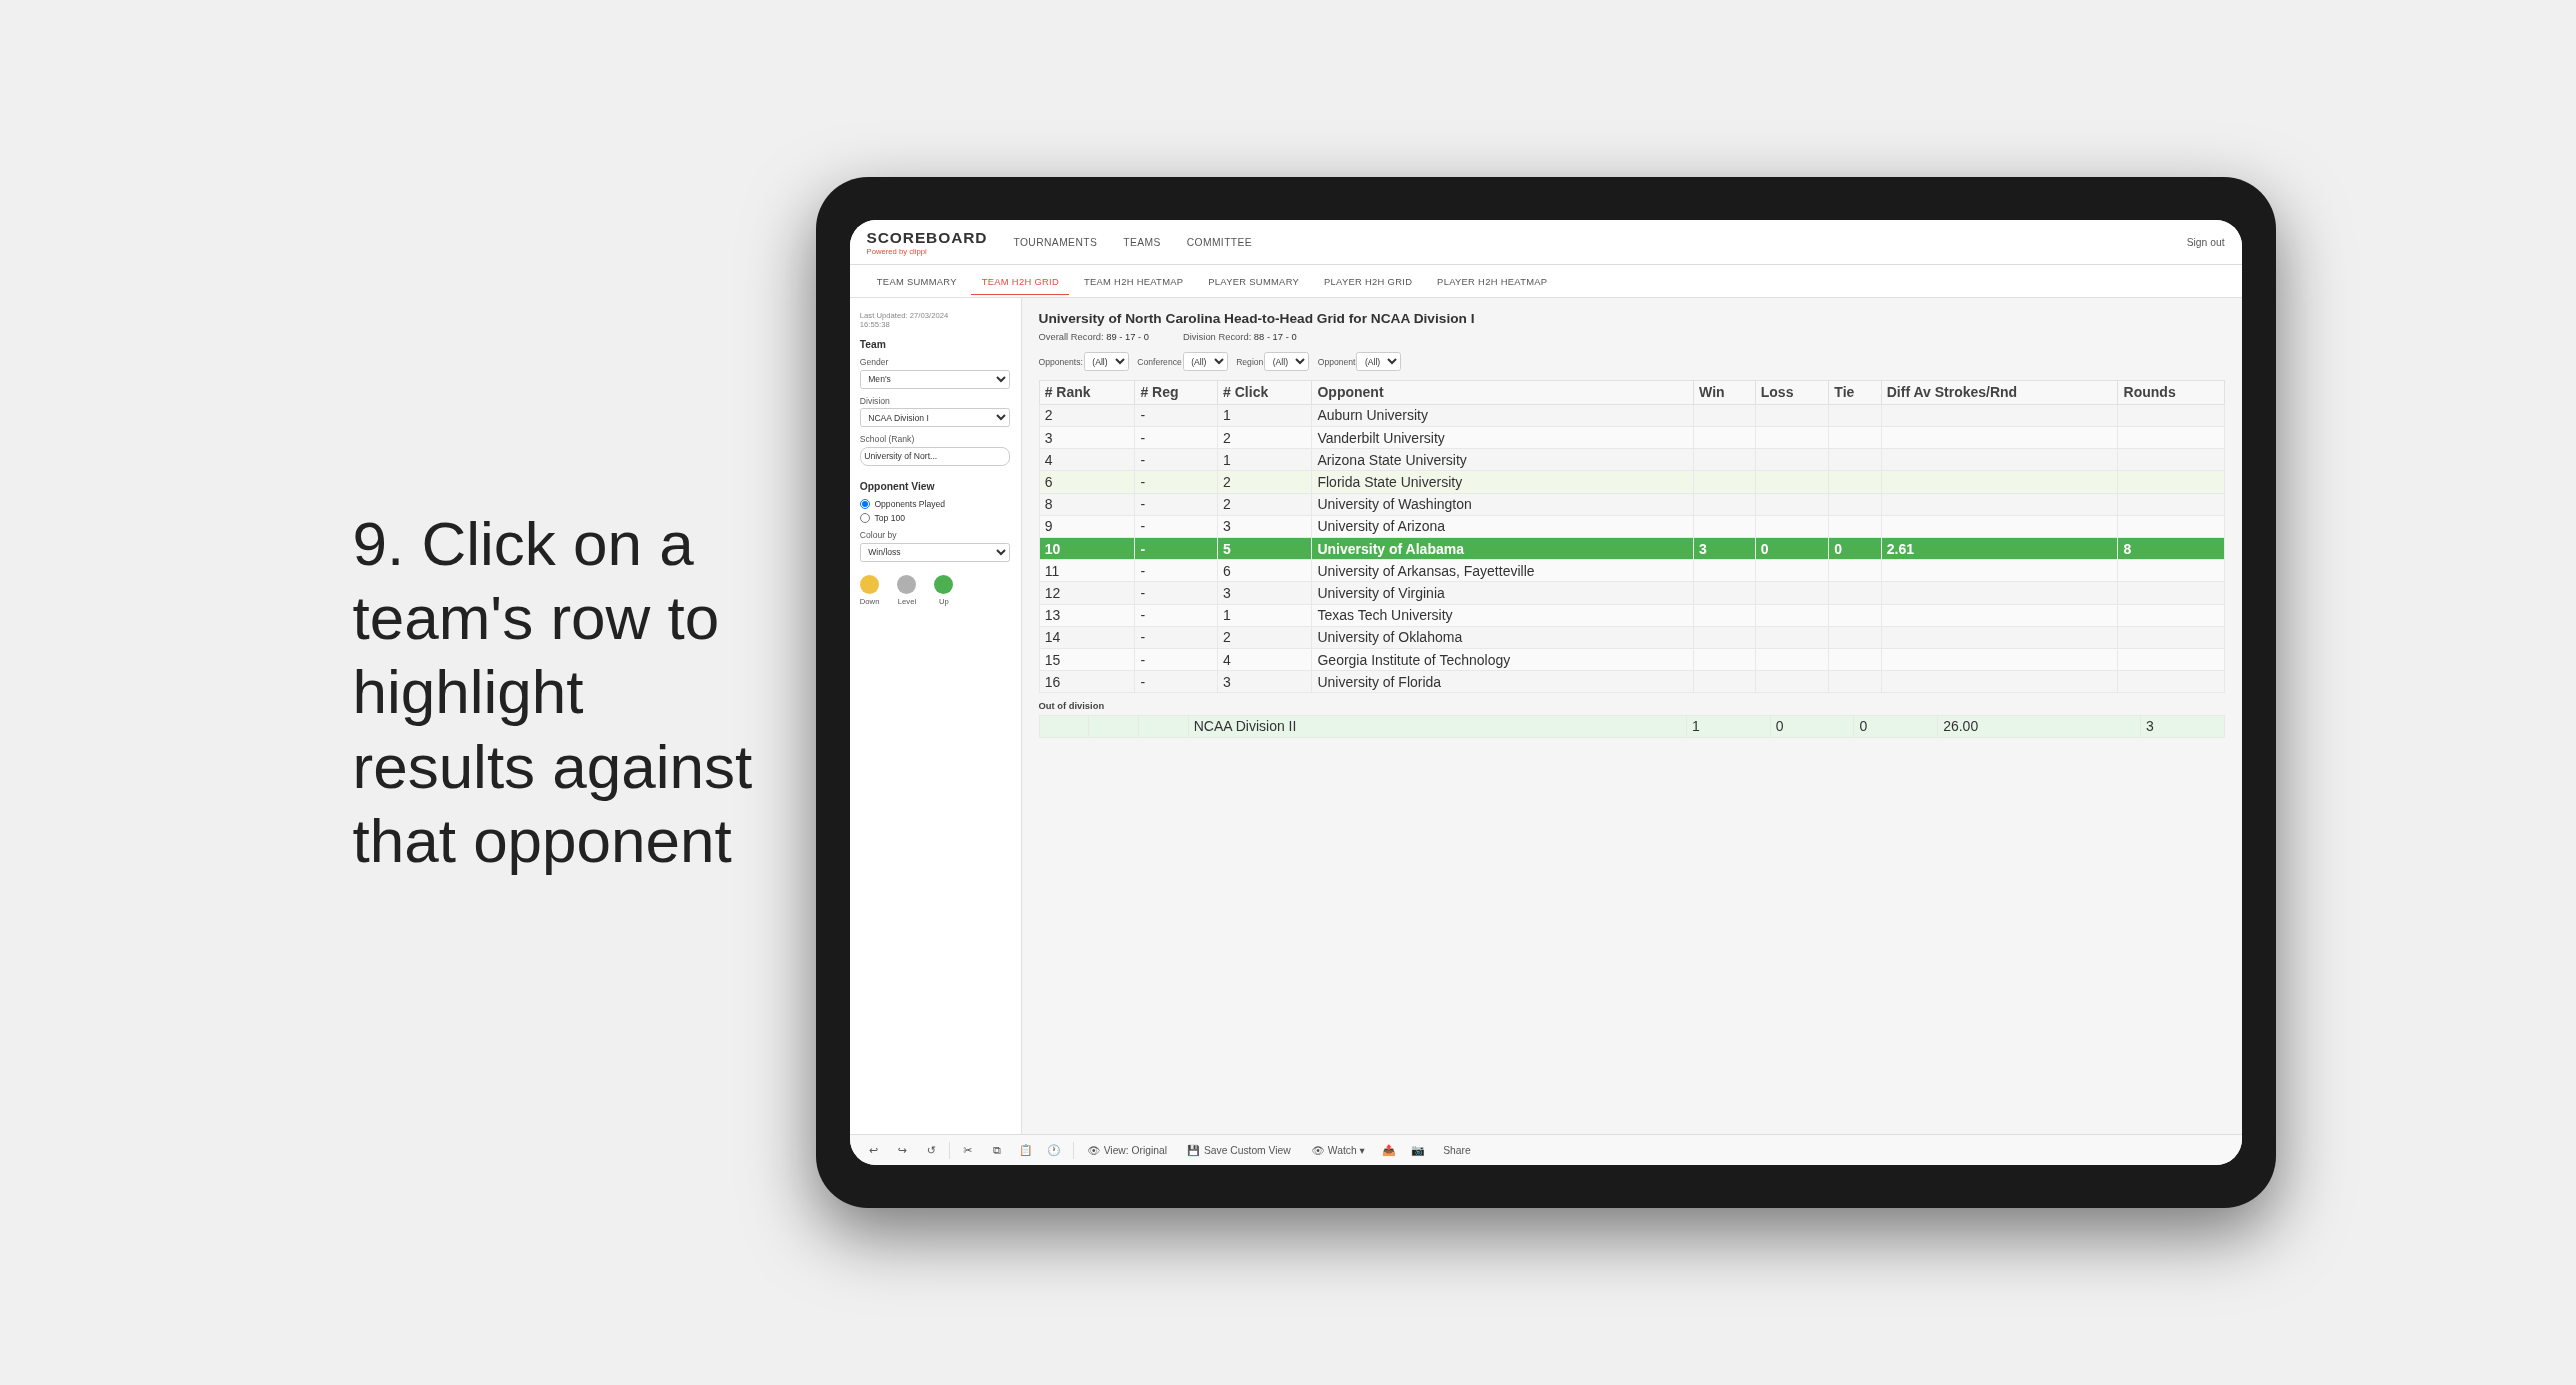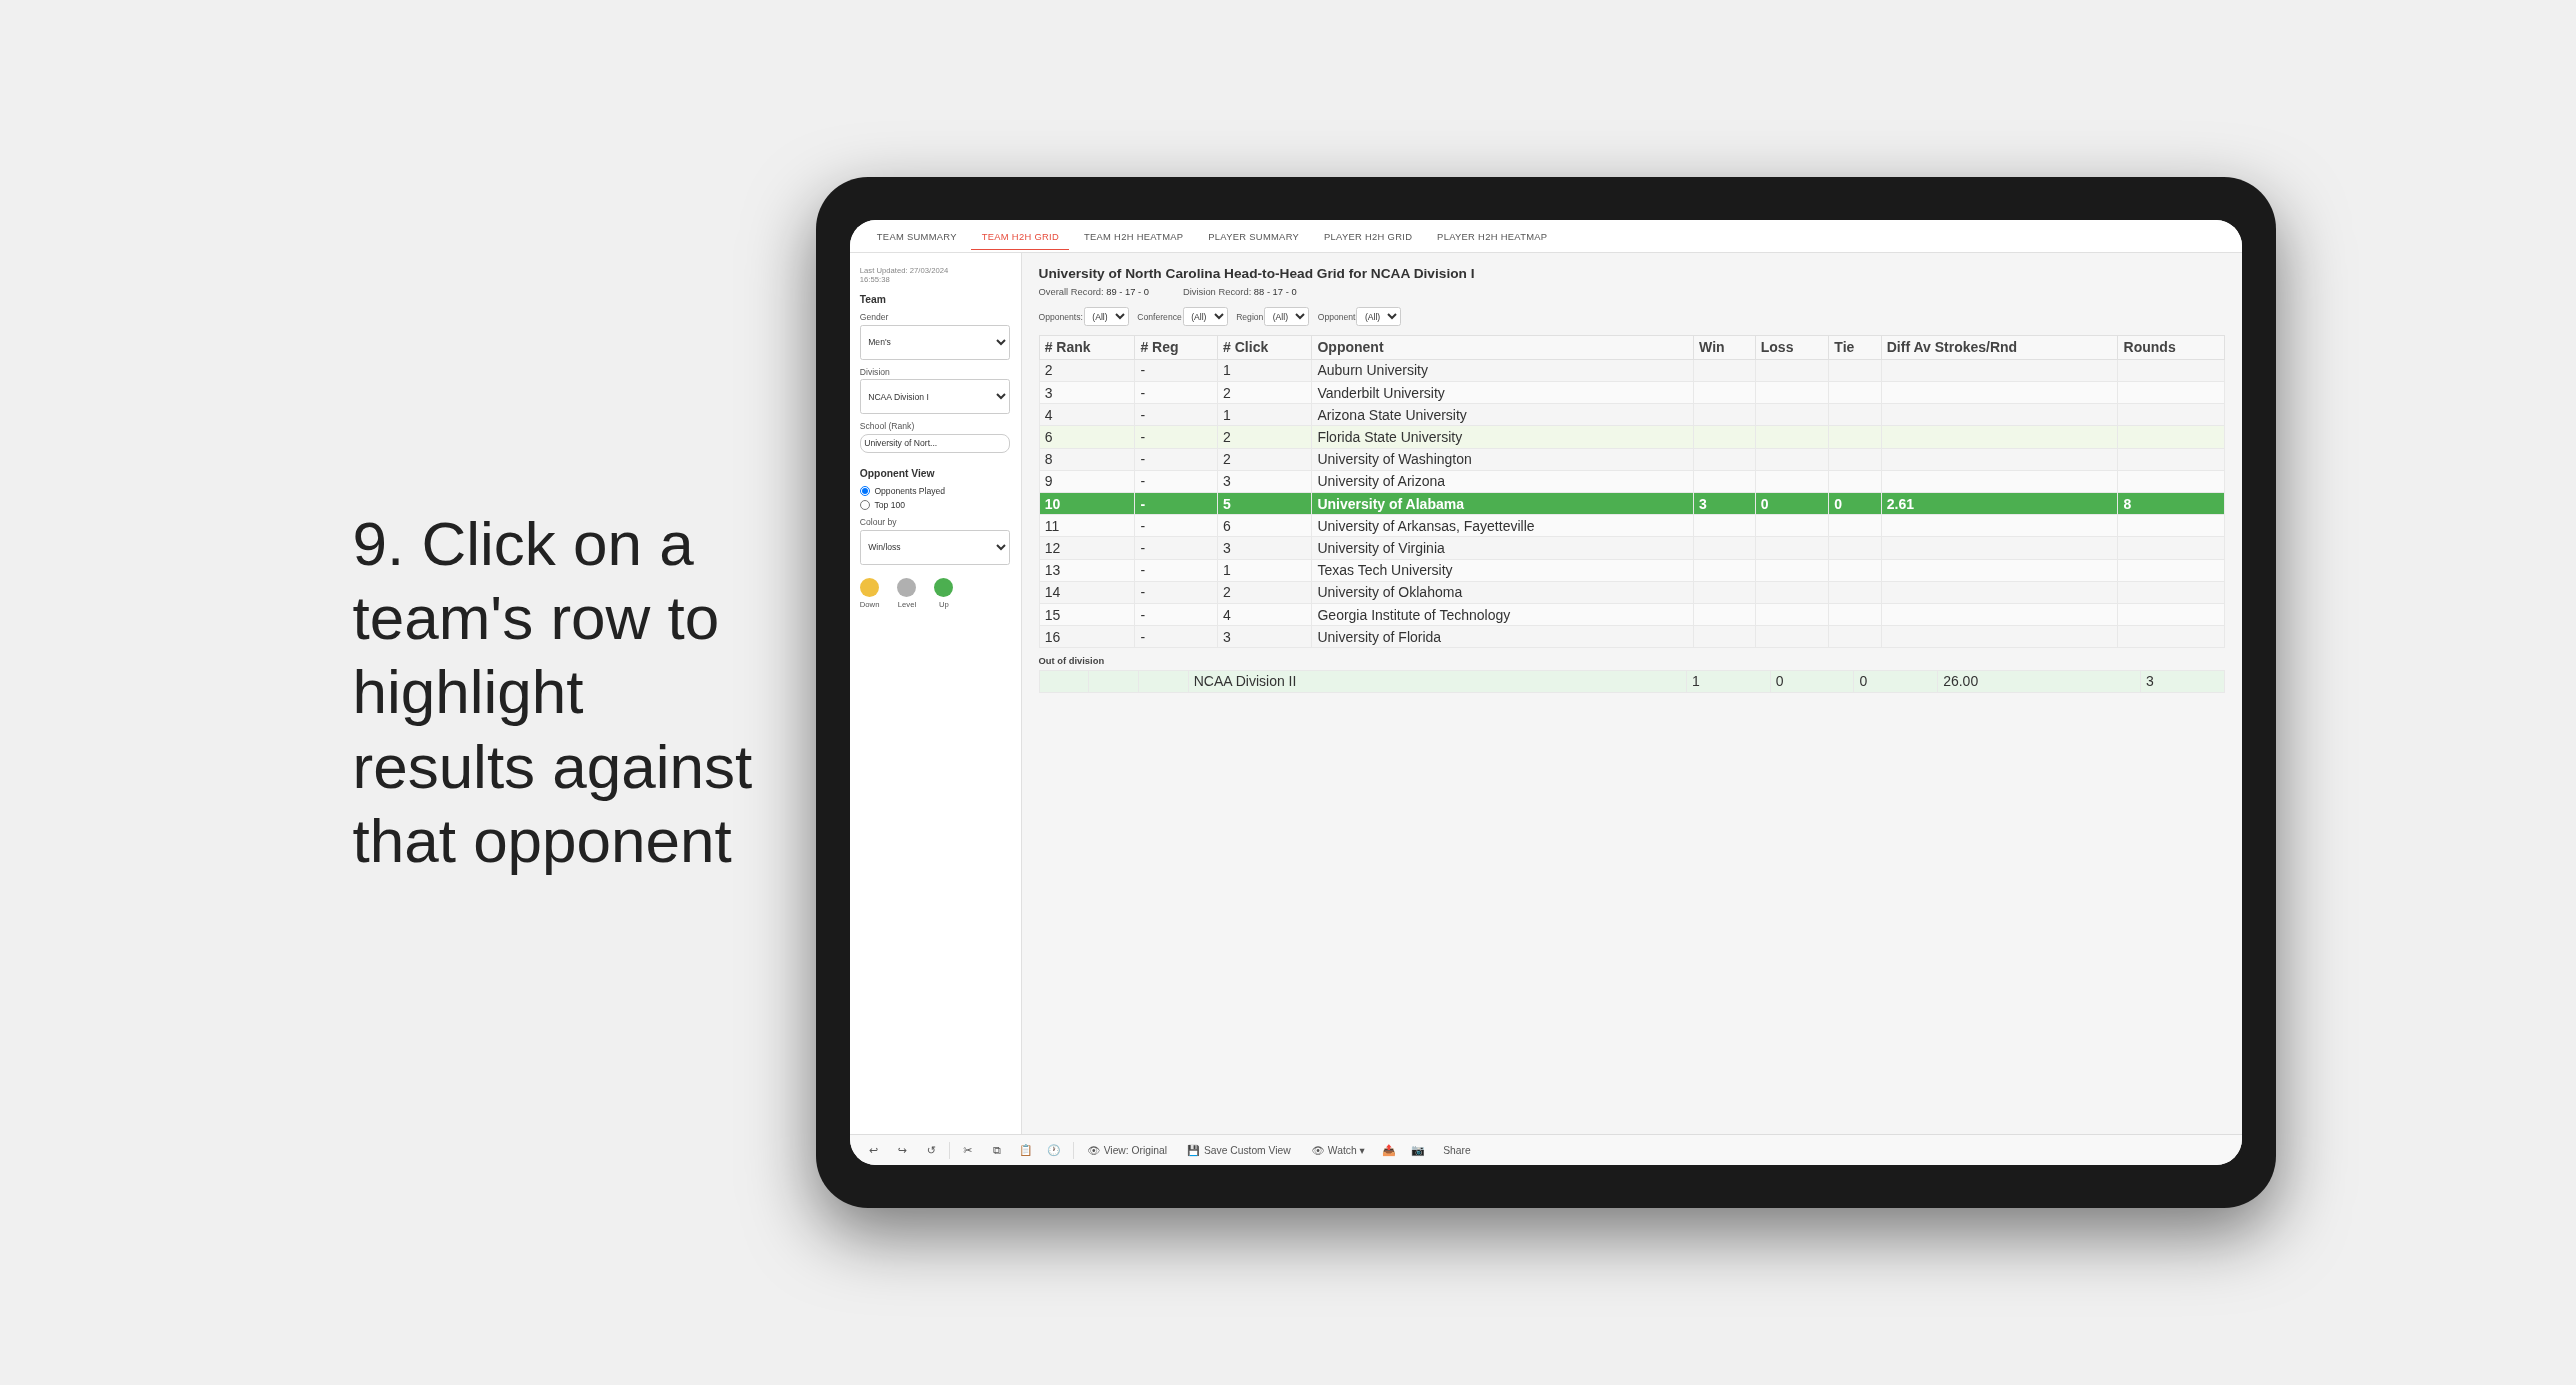--- a/index.html
+++ b/index.html
@@ -174,21 +174,21 @@
     }
 
     .sidebar-label {
       font-size: 8.6px;
       color: #555;
       margin-bottom: 2.6px;
     }
 
     .sidebar-select {
       width: 100%;
-      height: 35px;
+      height: 19px;
       font-size: 8.6px;
       border: 0.9px solid #ccc;
       border-radius: 2.6px;
       padding: 1.7px 3.4px;
       color: #333;
       background: #fff;
       margin-bottom: 6.9px;
       cursor: pointer;
     }
 
@@ -404,20 +404,34 @@
 <div class="outer-container">
 
   <div class="instruction-panel">
     <span>9.</span>
     <span>Click on a team's row to highlight results against that opponent</span>
   </div>
 
   <div class="tablet-outer">
     <div class="tablet-inner">
 
+      <div class="top-nav">
+        <div class="logo-area">
+          <span class="logo-scoreboard">SCOREBOARD</span>
+          <span class="logo-powered">
+            <span>Powered by</span> <span style="color:#e74c3c">clippi</span>
+          </span>
+        </div>
+        <div class="nav-items">
+          <span class="nav-item">TOURNAMENTS</span>
+          <span class="nav-item">TEAMS</span>
+          <span class="nav-item">COMMITTEE</span>
+        </div>
+        <span class="nav-sign-out">Sign out</span>
+      </div>
 
       <div class="sub-nav">
         <span class="sub-nav-item">TEAM SUMMARY</span>
         <span class="sub-nav-item active">TEAM H2H GRID</span>
         <span class="sub-nav-item">TEAM H2H HEATMAP</span>
         <span class="sub-nav-item">PLAYER SUMMARY</span>
         <span class="sub-nav-item">PLAYER H2H GRID</span>
         <span class="sub-nav-item">PLAYER H2H HEATMAP</span>
       </div>
 

